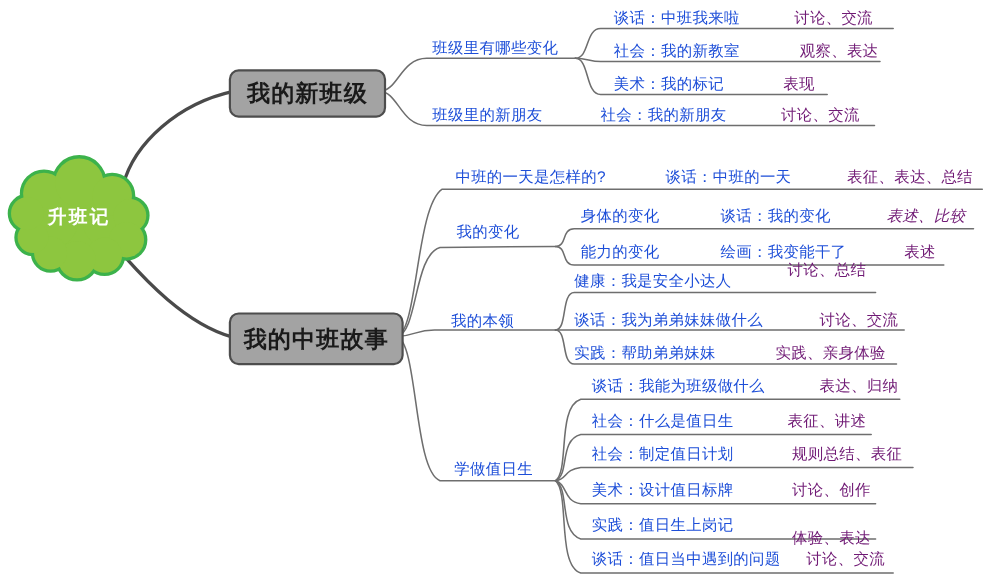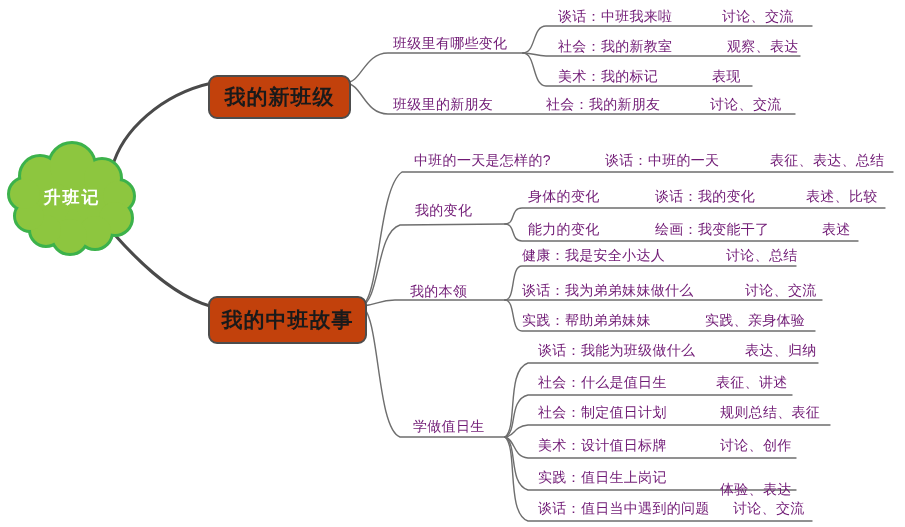--- a/index.html
+++ b/index.html
@@ -5,30 +5,29 @@
   html,body{margin:0;padding:0;background:#ffffff;}
   #stage{
     position:relative;width:905px;height:527px;background:#ffffff;overflow:hidden;
     font-family:"Liberation Sans","DejaVu Sans",sans-serif;
   }
   #wires{position:absolute;left:0;top:0;z-index:0;}
   .trunk{stroke:#4a4a4a;stroke-width:3;fill:none;stroke-linecap:round;}
   .wire{stroke:#6e6e6e;stroke-width:1.4;fill:none;stroke-linecap:round;}
   .t{
     position:absolute;z-index:2;font-size:14px;line-height:18px;
-    color:#701a75;white-space:nowrap;letter-spacing:0.3px;
+    color:#1d4ed8;white-space:nowrap;letter-spacing:0.3px;
   }
   .t2{font-size:14px;}
   .red{color:#701a75;}
   .box{
-    position:absolute;z-index:3;background:#c2410c;border:2px solid #4d4d4d;border-radius:9px;
+    position:absolute;z-index:3;background:#a3a3a3;border:2px solid #4d4d4d;border-radius:9px;
     display:flex;align-items:center;justify-content:center;
     font-size:21px;font-weight:bold;color:#1a1a1a;letter-spacing:1px;
     box-shadow:0 0 0 1px rgba(255,255,255,0);
-    margin-top:12px;
   }
   #cloud-svg{position:absolute;left:0;top:140px;z-index:2;}
   #cloud-label{
     position:absolute;left:20px;top:186px;width:104px;z-index:3;
     text-align:center;font-size:17px;font-weight:bold;color:#ffffff;letter-spacing:2px;
   }
 </style>
 </head>
 <body>
 
@@ -117,29 +116,29 @@
   <div class="t" style="left:546px;top:95px;">社会：我的新朋友</div>
   <div class="t red" style="left:710px;top:95px;">讨论、交流</div>
 
   <div class="t t2" style="left:414px;top:151px;">中班的一天是怎样的?</div>
   <div class="t" style="left:605px;top:151px;">谈话：中班的一天</div>
   <div class="t red" style="left:770px;top:151px;">表征、表达、总结</div>
 
   <div class="t t2" style="left:415px;top:201px;">我的变化</div>
   <div class="t" style="left:528px;top:187px;">身体的变化</div>
   <div class="t" style="left:655px;top:187px;text-align:right;">谈话：我的变化</div>
-  <div class="t red" style="left:806px;top:187px;">表述、比较</div>
+  <div class="t red" style="left:806px;top:187px;font-style:italic;">表述、比较</div>
 
   <div class="t" style="left:528px;top:220px;">能力的变化</div>
   <div class="t" style="left:655px;top:220px;">绘画：我变能干了</div>
   <div class="t red" style="left:822px;top:220px;">表述</div>
 
   <div class="t t2" style="left:410px;top:282px;">我的本领</div>
   <div class="t" style="left:522px;top:246px;">健康：我是安全小达人</div>
-  <div class="t red" style="left:716px;top:246px;margin-left:10px;">讨论、总结</div>
+  <div class="t red" style="left:716px;top:236px;">讨论、总结</div>
 
   <div class="t" style="left:522px;top:281px;">谈话：我为弟弟妹妹做什么</div>
   <div class="t red" style="left:745px;top:281px;">讨论、交流</div>
 
   <div class="t" style="left:522px;top:311px;">实践：帮助弟弟妹妹</div>
   <div class="t red" style="left:705px;top:311px;">实践、亲身体验</div>
 
   <div class="t t2" style="left:413px;top:417px;">学做值日生</div>
 
   <div class="t" style="left:538px;top:341px;">谈话：我能为班级做什么</div>

